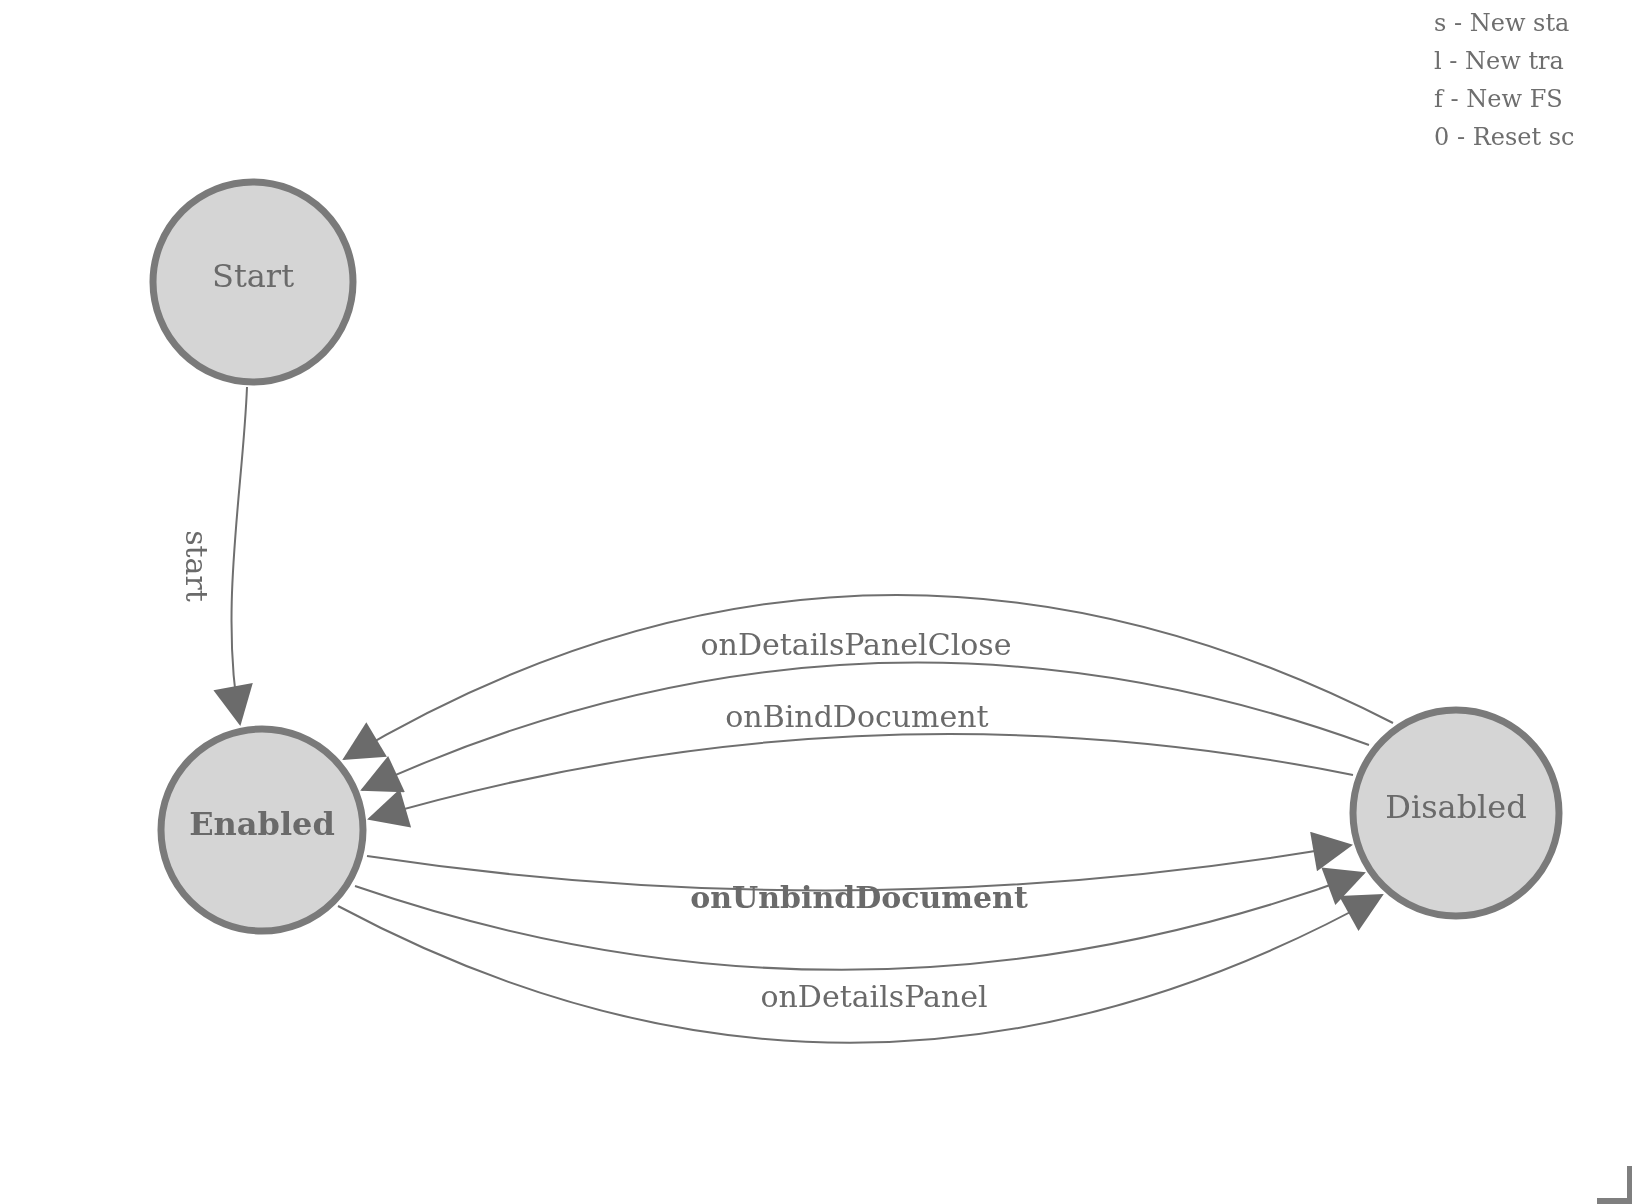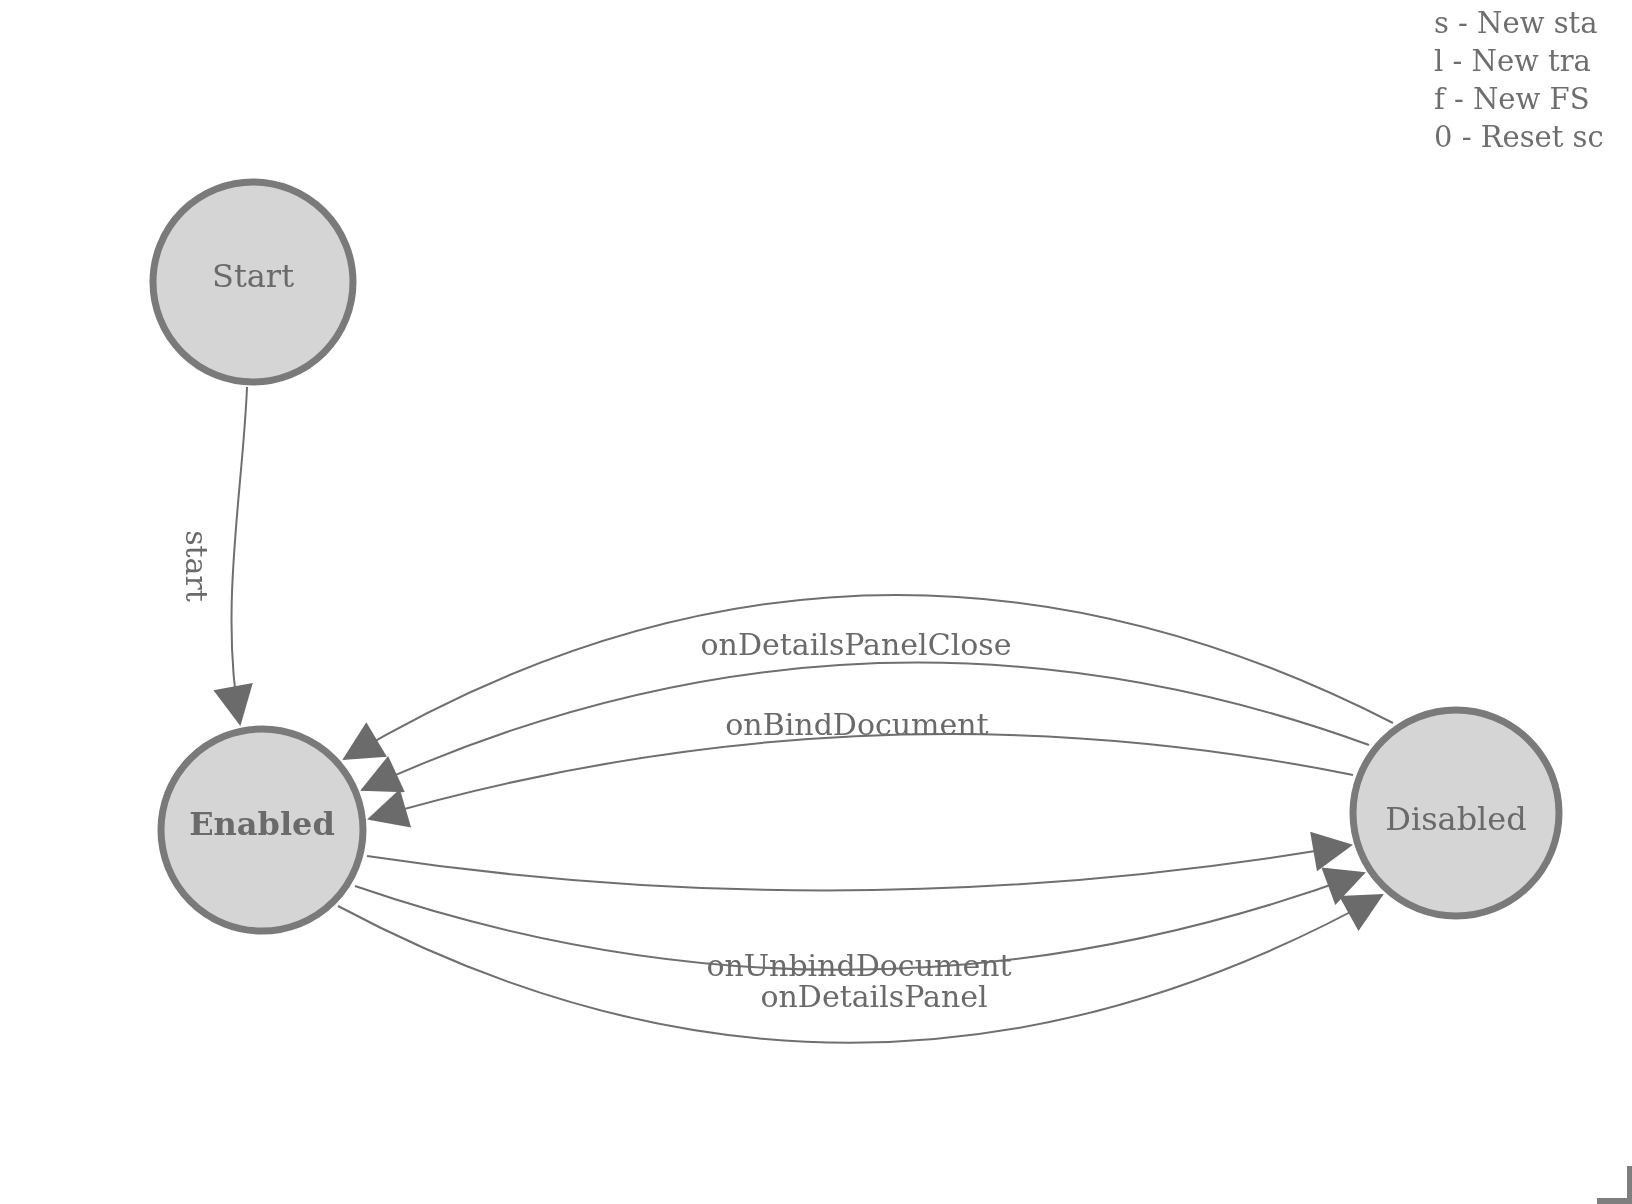--- a/index.html
+++ b/index.html
@@ -40,21 +40,21 @@
     font-size: 30px;
   }
   .edge-label-rotated {
     transform: translate(-50%, -50%) rotate(90deg);
   }
   #hints {
     position: absolute;
     left: 1434px;
     top: 4px;
     color: #6e6e6e;
-    font-size: 29px;
+    font-size: 24px;
     line-height: 38px;
     white-space: nowrap;
   }
   .hint-line { white-space: nowrap; }
   #corner-artifact {
     position: absolute;
     right: 0; bottom: 0;
     width: 30px; height: 32px;
     border-right: 5px solid #7f7f7f;
     border-bottom: 6px solid #7f7f7f;
@@ -82,28 +82,28 @@
     <path class="edge" d="M 355,886 Q 860,1060 1364,873" marker-end="url(#arrow)"></path>
     <path class="edge" d="M 338,906 Q 860,1185 1382,895" marker-end="url(#arrow)"></path>
 
     <circle class="state-circle" cx="253" cy="282" r="100"></circle>
     <circle class="state-circle" cx="262" cy="830" r="101"></circle>
     <circle class="state-circle" cx="1456" cy="813" r="103"></circle>
   </svg>
 
   <div class="label state-label" style="left:253px; top:276px;">Start</div>
   <div class="label state-label" style="left:262px; top:824px;font-weight:bold;">Enabled</div>
-  <div class="label state-label" style="left:1456px; top:807px;margin-top:12px;">Disabled</div>
+  <div class="label state-label" style="left:1456px; top:807px;">Disabled</div>
 
   <div class="label edge-label edge-label-rotated" style="left:196px; top:566px;">start</div>
 
   <div class="label edge-label" style="left:856px; top:644px;">onDetailsPanelClose</div>
-  <div class="label edge-label" style="left:857px; top:716px;margin-top:8px;">onBindDocument</div>
+  <div class="label edge-label" style="left:857px; top:716px;">onBindDocument</div>
 
-  <div class="label edge-label" style="left:859px; top:965px;">onUnbindDocument</div>
+  <div class="label edge-label" style="left:859px; top:897px;font-weight:bold;">onUnbindDocument</div>
   <div class="label edge-label" style="left:857px; top:996px;margin-left:17px;">onDetailsPanel</div>
 
   <div id="hints">
     <div class="hint-line">s - New sta</div>
     <div class="hint-line">l - New tra</div>
     <div class="hint-line">f - New FS</div>
     <div class="hint-line">0 - Reset sc</div>
   </div>
 
   <div id="corner-artifact"></div>

